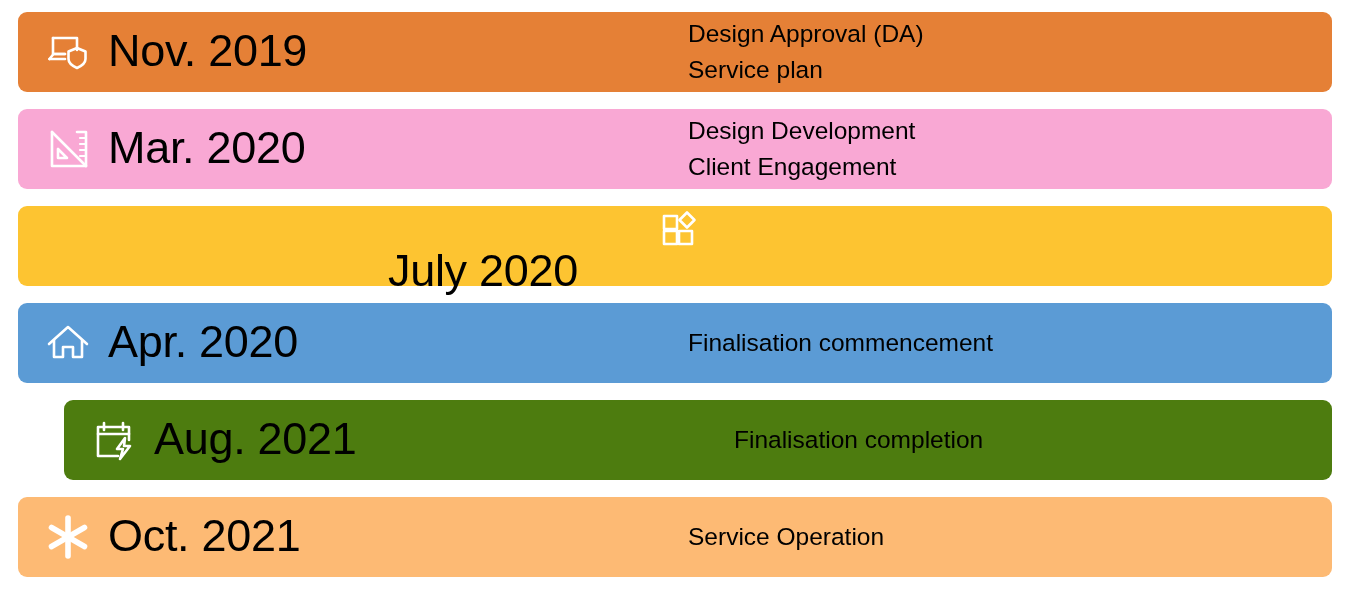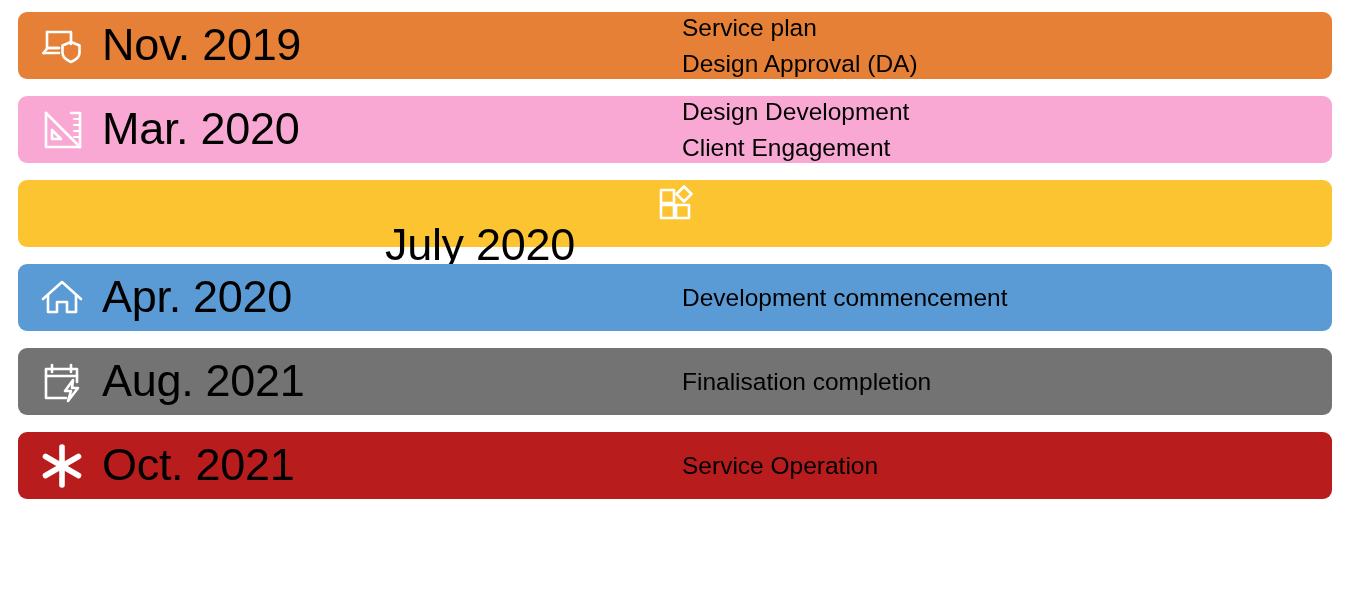--- a/index.html
+++ b/index.html
@@ -19,26 +19,27 @@
     width: 1352px;
     height: 600px;
     box-sizing: border-box;
     padding: 12px 20px 0 18px;
     display: flex;
     flex-direction: column;
   }
   .bar {
     position: relative;
     box-sizing: border-box;
-    height: 67px;
+    height: 80px;
     margin-bottom: 17px;
     border-radius: 9px;
     display: flex;
     align-items: center;
     flex: 0 0 auto;
+    padding-left: 6px;
   }
   .bar:last-child {
     margin-bottom: 0;
   }
   .icon-cell {
     width: 84px;
     min-width: 84px;
     display: flex;
     align-items: center;
     justify-content: center;
@@ -79,22 +80,22 @@
       <svg width="44" height="40" viewBox="0 0 44 40" fill="none" stroke="#ffffff" stroke-width="2.6" stroke-linejoin="round" stroke-linecap="round">
         <path d="M7 6 H31 V18"></path>
         <path d="M7 6 V22 H19"></path>
         <path d="M3.5 27 L7.5 22 H19"></path>
         <path d="M3.5 27 H19"></path>
         <path d="M31 16 L39.5 19.5 V27 C39.5 31 35.5 34 31 36 C26.5 34 22.5 31 22.5 27 V19.5 Z"></path>
       </svg>
     </div>
     <div class="date-cell">Nov. 2019</div>
     <div class="desc-cell">
+      <span class="desc-line">Design Approval (DA)</span>
       <span class="desc-line">Service plan</span>
-      <span class="desc-line">Design Approval (DA)</span>
     </div>
   </div>
 
   <div class="bar" style="background: #f9a8d4;">
     <div class="icon-cell">
       <svg width="42" height="42" viewBox="0 0 42 42" fill="none" stroke="#ffffff" stroke-width="2.6" stroke-linejoin="round" stroke-linecap="round">
         <path d="M5 4 V38 H39"></path>
         <path d="M5 4 L39 38"></path>
         <path d="M30 4 H39 V38"></path>
         <path d="M11 30 H20 L11 21 Z"></path>
@@ -127,42 +128,42 @@
 
   <div class="bar" style="background: rgb(91, 155, 213);">
     <div class="icon-cell">
       <svg width="44" height="40" viewBox="0 0 44 40" fill="none" stroke="#ffffff" stroke-width="2.6" stroke-linejoin="round" stroke-linecap="round">
         <path d="M3 21 L22 4 L41 21"></path>
         <path d="M8 17 V34 H17 V24 H27 V34 H36 V17"></path>
       </svg>
     </div>
     <div class="date-cell">Apr. 2020</div>
     <div class="desc-cell">
-      <span class="desc-line">Development commencement</span>
+      <span class="desc-line">Finalisation commencement</span>
     </div>
   </div>
 
-  <div class="bar" style="background: #737373;">
+  <div class="bar" style="background: #4d7c0f; margin-left: 46px;">
     <div class="icon-cell">
       <svg width="42" height="44" viewBox="0 0 42 44" fill="none" stroke="#ffffff" stroke-width="2.6" stroke-linejoin="round" stroke-linecap="round">
         <path d="M5 9 H36 V16 H5 Z"></path>
         <path d="M5 16 V38 H25"></path>
         <path d="M36 16 V22"></path>
         <path d="M11 5 V12"></path>
         <path d="M30 5 V12"></path>
         <path d="M32 20 L24 31 H30 L27 41 L37 28 H31 Z"></path>
       </svg>
     </div>
     <div class="date-cell">Aug. 2021</div>
     <div class="desc-cell">
       <span class="desc-line">Finalisation completion</span>
     </div>
   </div>
 
-  <div class="bar" style="background: #b91c1c;">
+  <div class="bar" style="background: #fdba74;">
     <div class="icon-cell">
       <svg width="44" height="44" viewBox="0 0 44 44" fill="none" stroke="#ffffff" stroke-width="5.6" stroke-linecap="round">
         <path d="M22 3 V41"></path>
         <path d="M5.5 12.5 L38.5 31.5"></path>
         <path d="M5.5 31.5 L38.5 12.5"></path>
       </svg>
     </div>
     <div class="date-cell">Oct. 2021</div>
     <div class="desc-cell">
       <span class="desc-line">Service Operation</span>

